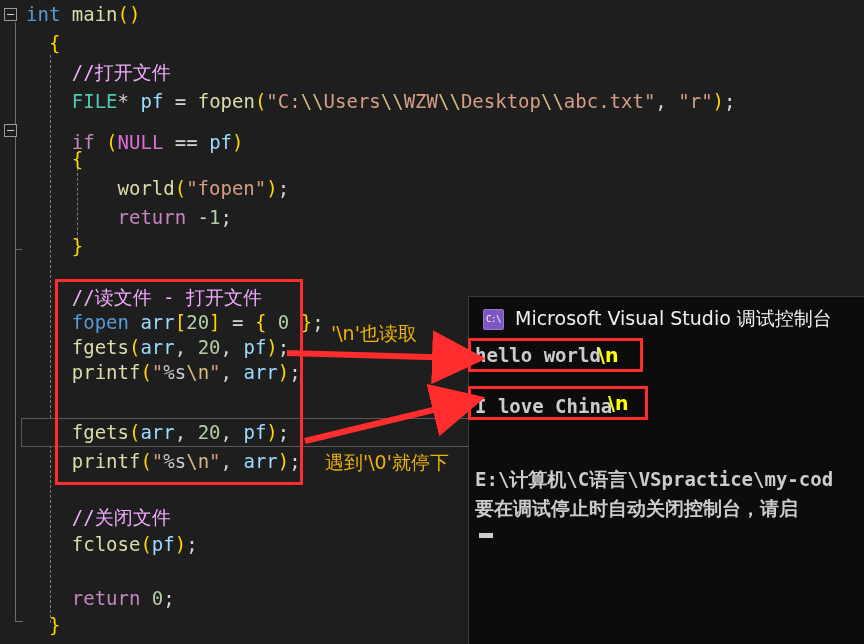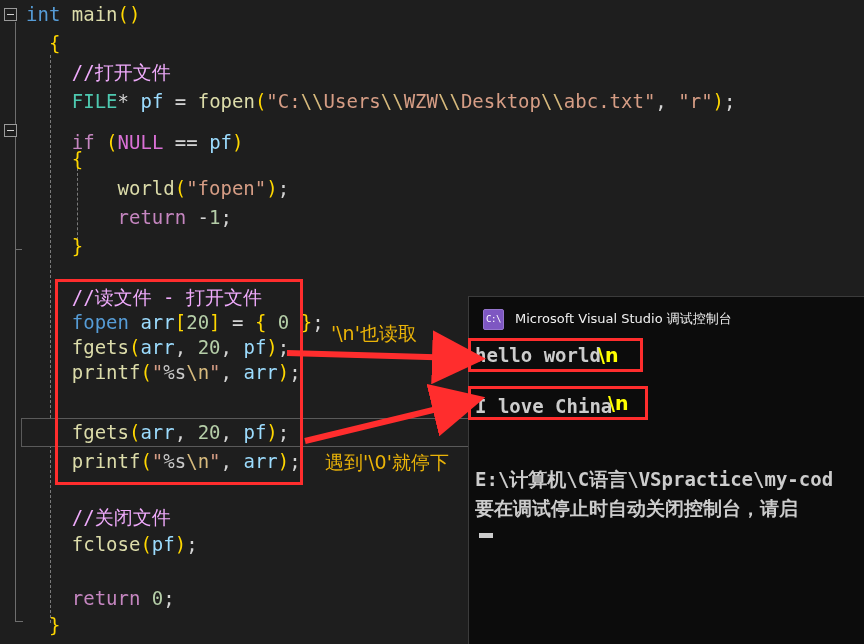--- a/index.html
+++ b/index.html
@@ -62,21 +62,21 @@
   .arrows{position:absolute;left:0;top:0;width:864px;height:644px;pointer-events:none;}
 
   
   .console{position:absolute;left:468px;top:296px;width:396px;height:348px;background:#0C0C0C;
       border-left:1px solid #3B3B3B;border-top:1px solid #3B3B3B;box-sizing:border-box;overflow:hidden;}
   .console-title{height:44px;display:flex;align-items:center;padding-left:14px;background:#0C0C0C;}
   .console-icon{width:21px;height:21px;background:#7E57C2;border-radius:2px;position:relative;
       display:flex;align-items:center;justify-content:center;margin-right:11px;flex:0 0 auto;
       border:1px solid #9575CD;box-sizing:border-box;}
   .console-icon span{font-size:9px;color:#FFFFFF;font-family:"DejaVu Sans Mono","Liberation Mono",monospace;line-height:1;letter-spacing:-.5px;}
-  .console-title-text{color:#F0F0F0;font-size:13px;
+  .console-title-text{color:#F0F0F0;font-size:19px;
       font-family:"DejaVu Sans","Liberation Sans",sans-serif;white-space:nowrap;}
   .console-body{position:relative;padding:0 0 0 6px;font-weight:bold;}
   .cline{height:29px;line-height:29px;font-size:19px;color:#CCCCCC;white-space:nowrap;
       font-family:"DejaVu Sans Mono","Liberation Mono",monospace;}
   .cgap{height:22px;}
   .cursor{width:14px;height:5px;background:#CCCCCC;margin-left:4px;margin-top:10px;}
 
   
   .out-box{position:absolute;border:3px solid #FF2D2D;box-sizing:border-box;pointer-events:none;}
   .out-box-1{left:468px;top:338px;width:175px;height:34px;}

